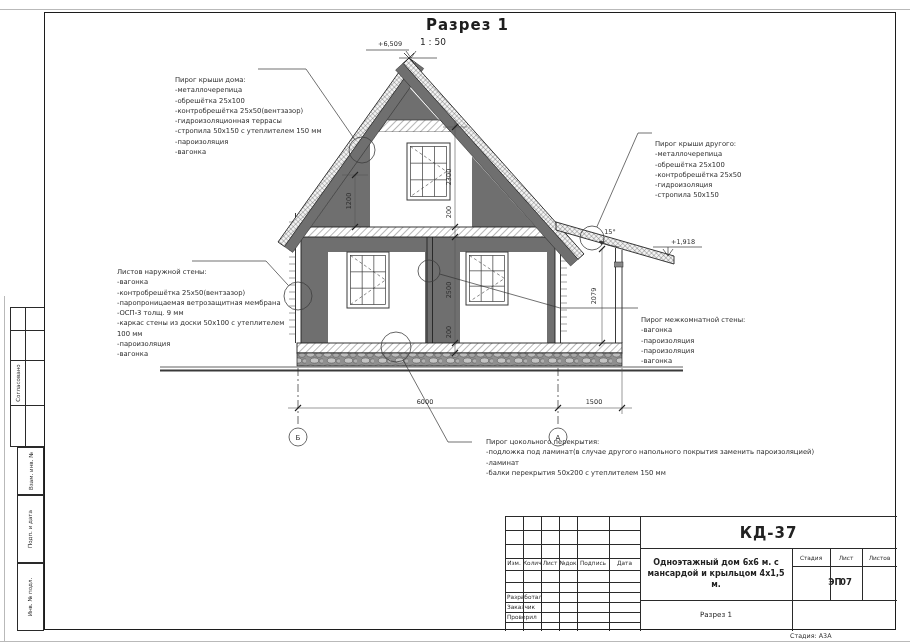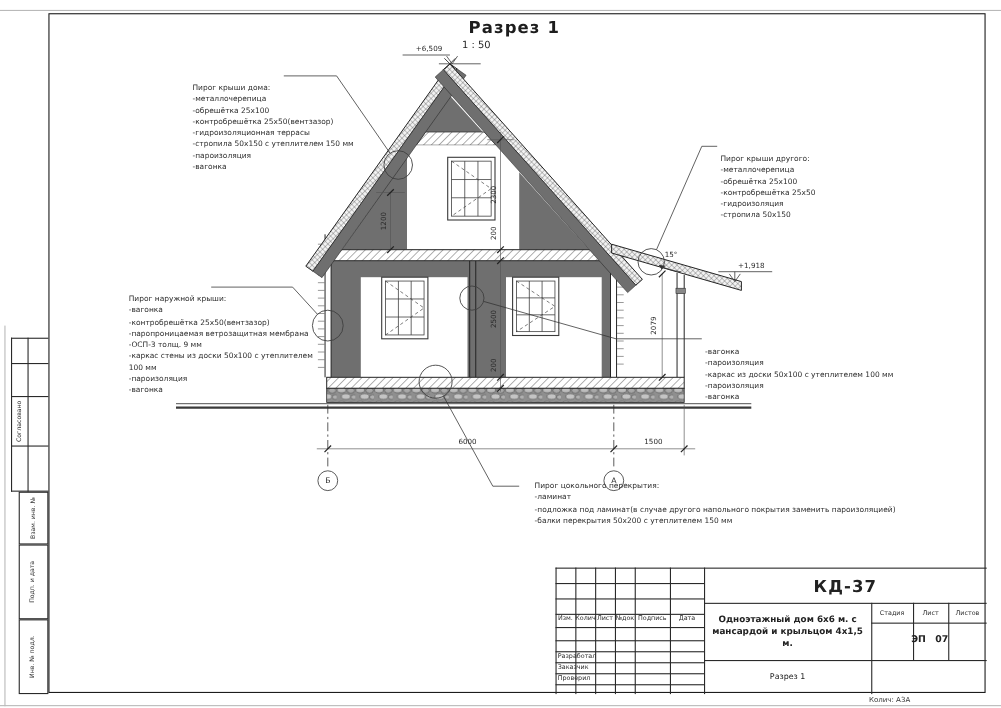--- a/index.html
+++ b/index.html
@@ -266,47 +266,47 @@
     <div>
         <div>-металлочерепица</div>
         <div>-обрешётка 25х100</div>
         <div>-контробрешётка 25х50</div>
         <div>-гидроизоляция</div>
         <div>-стропила 50х150</div>
       </div>
   </div>
 
   <div class="ann" style="left:117px;top:255px;width:172px;">
-    <div class="t">Пирог наружной крыши:</div>
+    <div class="t">Листов наружной стены:</div>
     <div>
         <div>-вагонка</div>
         <div>-контробрешётка 25х50(вентзазор)</div>
         <div>-паропроницаемая ветрозащитная мембрана</div>
         <div>-ОСП-3 толщ. 9 мм</div>
         <div>-каркас стены из доски 50х100 с утеплителем 100 мм</div>
         <div>-пароизоляция</div>
         <div>-вагонка</div>
       </div>
   </div>
 
   <div class="ann" style="left:641px;top:303px;width:235px;">
+    <div class="t">Пирог межкомнатной стены:</div>
     <div>
         <div>-вагонка</div>
         <div>-пароизоляция</div>
-        <div>-каркас из доски 50х100 с утеплителем 100 мм</div>
         <div>-пароизоляция</div>
         <div>-вагонка</div>
       </div>
   </div>
 
   <div class="ann" style="left:486px;top:425px;width:345px;">
     <div class="t">Пирог цокольного перекрытия:</div>
     <div>
+        <div>-подложка под ламинат(в случае другого напольного покрытия заменить пароизоляцией)</div>
         <div>-ламинат</div>
-        <div>-подложка под ламинат(в случае другого напольного покрытия заменить пароизоляцией)</div>
         <div>-балки перекрытия 50х200 с утеплителем 150 мм</div>
       </div>
   </div>
 
   <div>
     <div class="vl" style="left:10px;top:307px;height:140px;"></div>
     <div class="vl" style="left:25px;top:307px;height:140px;"></div>
     <div class="hl" style="left:10px;top:307px;width:34px;"></div>
     <div class="hl" style="left:10px;top:330px;width:34px;"></div>
     <div class="hl" style="left:10px;top:360px;width:34px;"></div>
@@ -367,20 +367,20 @@
     <div class="cell-label" style="left:507px;top:614px;">Проверил</div>
 
     <div class="tb-text code center" style="left:640px;top:524px;width:257px;">КД-37</div>
 
     <div class="tb-text proj center" style="left:646px;top:557px;width:140px;">Одноэтажный дом 6х6 м. с мансардой и крыльцом 4х1,5 м.</div>
 
     <div class="cell-label center" style="left:792px;top:555px;width:38px;">Стадия</div>
     <div class="cell-label center" style="left:830px;top:555px;width:32px;">Лист</div>
     <div class="cell-label center" style="left:862px;top:555px;width:35px;">Листов</div>
     <div class="tb-text center" style="left:816px;top:577px;width:38px;font-size:8.5px;font-weight:bold;">ЭП</div>
-    <div class="tb-text center" style="left:830px;top:577px;width:32px;font-size:8.5px;font-weight:bold;text-align:right;">07</div>
+    <div class="tb-text center" style="left:830px;top:577px;width:32px;font-size:8.5px;font-weight:bold;">07</div>
 
     <div class="tb-text center" style="left:640px;top:610px;width:152px;font-size:7.2px;">Разрез 1</div>
 
-    <div class="fmt" style="left:790px;top:632px;">Колич: А3А</div>
+    <div class="fmt" style="left:790px;top:632px;">Стадия: А3А</div>
   </div>
 
 </div>
 
 </body></html>

